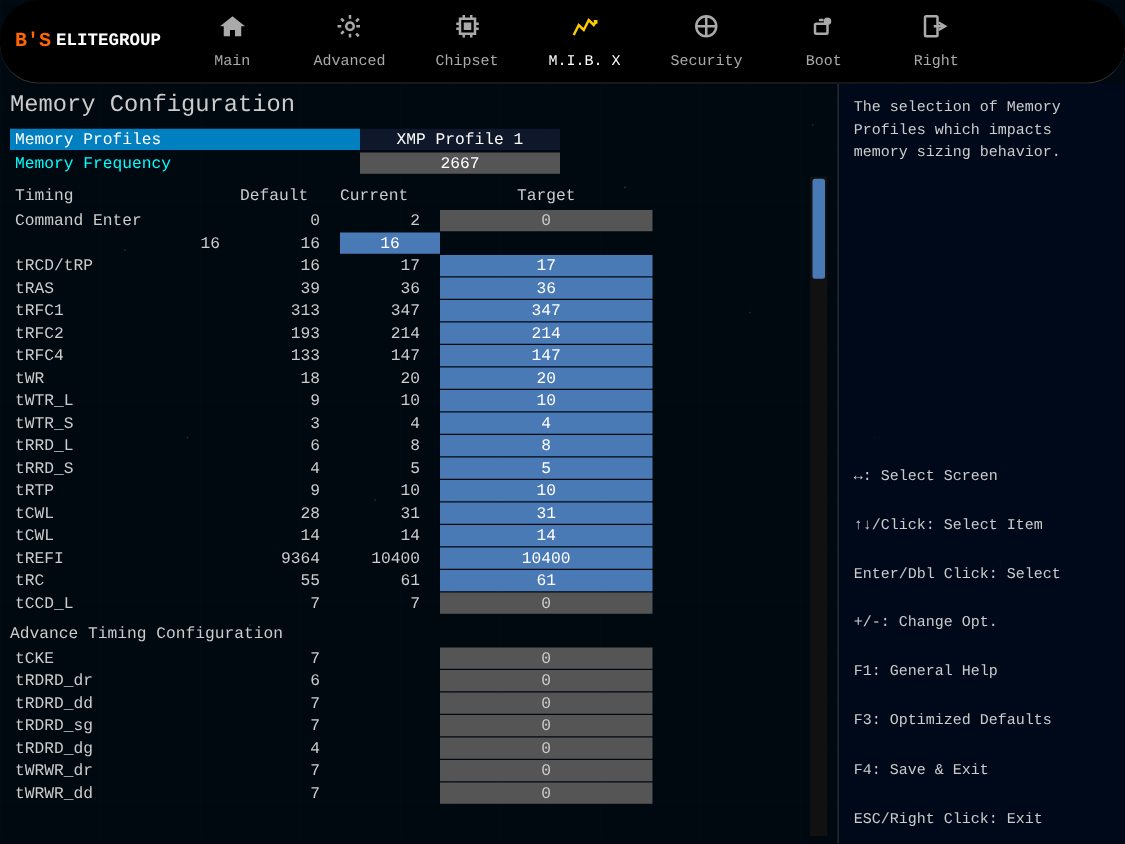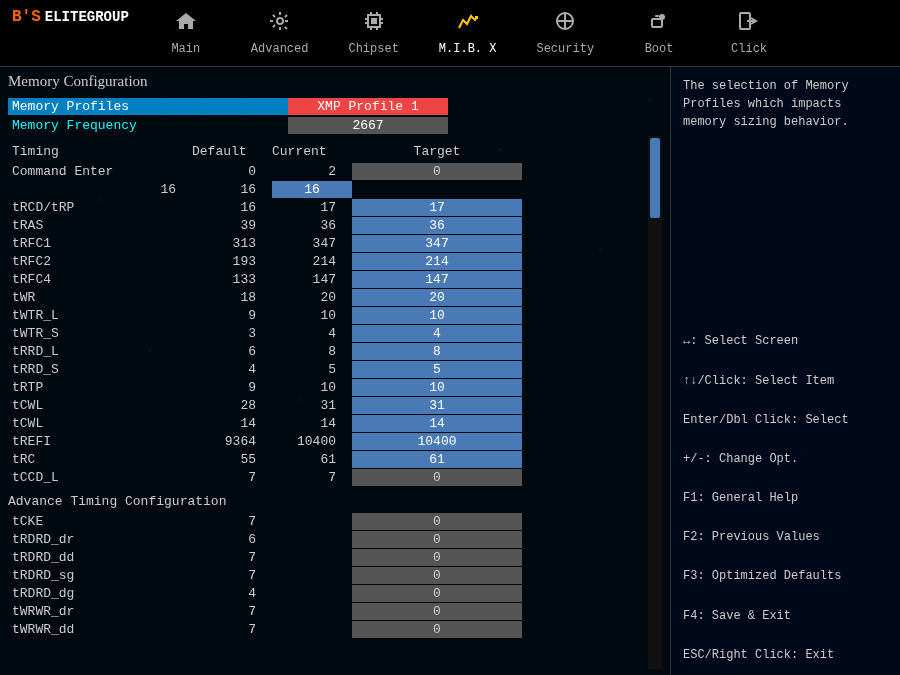--- a/index.html
+++ b/index.html
@@ -51,24 +51,25 @@
       z-index: 1;
       width: 900px;
       height: 675px;
       display: flex;
       flex-direction: column;
     }
 
     
     .header {
       display: flex;
-      align-items: flex-start;
+      align-items: center;
       background: #000;
       border-bottom: 1px solid #333;
       padding: 4px 0;
+      border-radius: 31px;
     }
 
     .logo {
       padding: 4px 12px;
       color: #fff;
       font-size: 14px;
       font-weight: bold;
       display: flex;
       align-items: center;
       gap: 4px;
@@ -124,22 +125,21 @@
       flex: 1;
       display: flex;
       flex-direction: column;
       padding: 6px 8px;
       overflow: hidden;
     }
 
     .section-title {
       color: #ccc;
       margin-bottom: 8px;
-      font-size: 15px;
-      font-family: Liberation Serif, serif;
+      font-size: 19px;
     }
 
     
     .content-with-scroll {
       display: flex;
       flex: 1;
       overflow: hidden;
     }
 
     .content-area {
@@ -159,21 +159,21 @@
       min-width: 280px;
       padding: 1px 4px;
     }
 
     .menu-label.selected {
       background: #0080c0;
       color: #fff;
     }
 
     .menu-value {
-      background: #ef4444;
+      background: #0f172a;
       color: #fff;
       padding: 1px 8px;
       min-width: 160px;
       text-align: center;
     }
 
     .menu-value.freq {
       background: #555;
       color: #fff;
     }
@@ -346,21 +346,21 @@
       <rect x="5" y="9" width="10" height="8" rx="1" stroke="#aaa" stroke-width="2"></rect>
     </svg></span>
           <span class="nav-label">Boot</span>
         </div>
         <div class="nav-item">
           <span class="nav-icon"><svg width="24" height="22" viewBox="0 0 24 22" fill="none" xmlns="http://www.w3.org/2000/svg">
       <rect x="3" y="3" width="10" height="16" rx="1" stroke="#aaa" stroke-width="2"></rect>
       <path d="M14 8l5 3-5 3" stroke="#aaa" stroke-width="2"></path>
       <line x1="10" y1="11" x2="19" y2="11" stroke="#aaa" stroke-width="2"></line>
     </svg></span>
-          <span class="nav-label">Click</span>
+          <span class="nav-label">Right</span>
         </div>
       </div>
   </div>
 
   <div class="main-content">
 
     <div class="left-panel">
       <div class="section-title">Memory Configuration</div>
 
       <div class="menu-row">
@@ -550,20 +550,19 @@
     <div class="right-panel">
       <div class="help-text">The selection of Memory Profiles which impacts memory sizing behavior.</div>
       <div class="help-spacer"></div>
       <div class="help-keys">
 
       <div class="help-key">↔: Select Screen</div>
           <div class="help-key">↑↓/Click: Select Item</div>
           <div class="help-key">Enter/Dbl Click: Select</div>
           <div class="help-key">+/-: Change Opt.</div>
           <div class="help-key">F1: General Help</div>
-          <div class="help-key">F2: Previous Values</div>
           <div class="help-key">F3: Optimized Defaults</div>
           <div class="help-key">F4: Save &amp; Exit</div>
           <div class="help-key">ESC/Right Click: Exit</div>
         </div>
     </div>
   </div>
 </div>
 
 </body></html>

